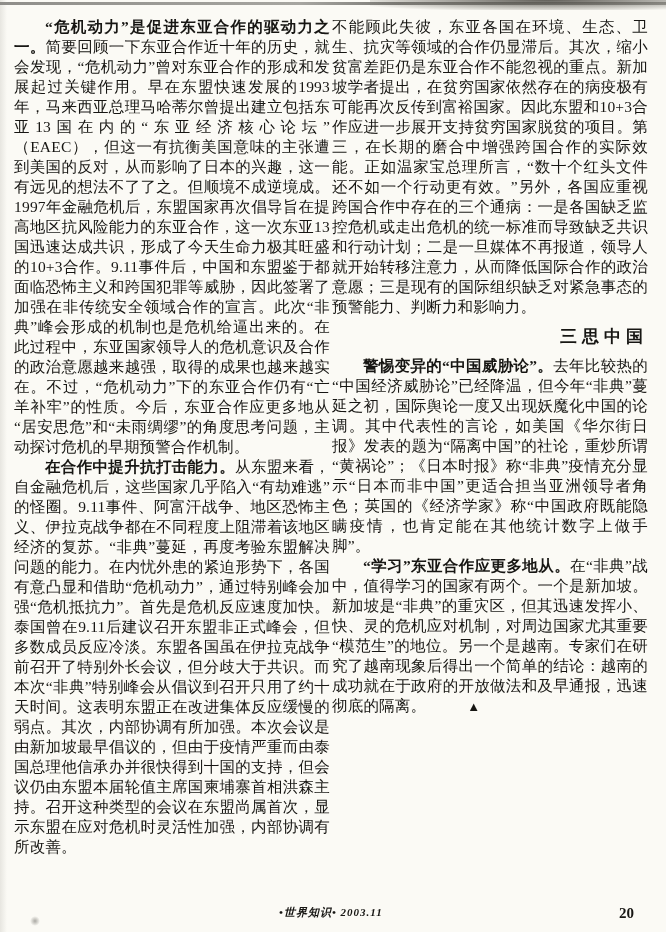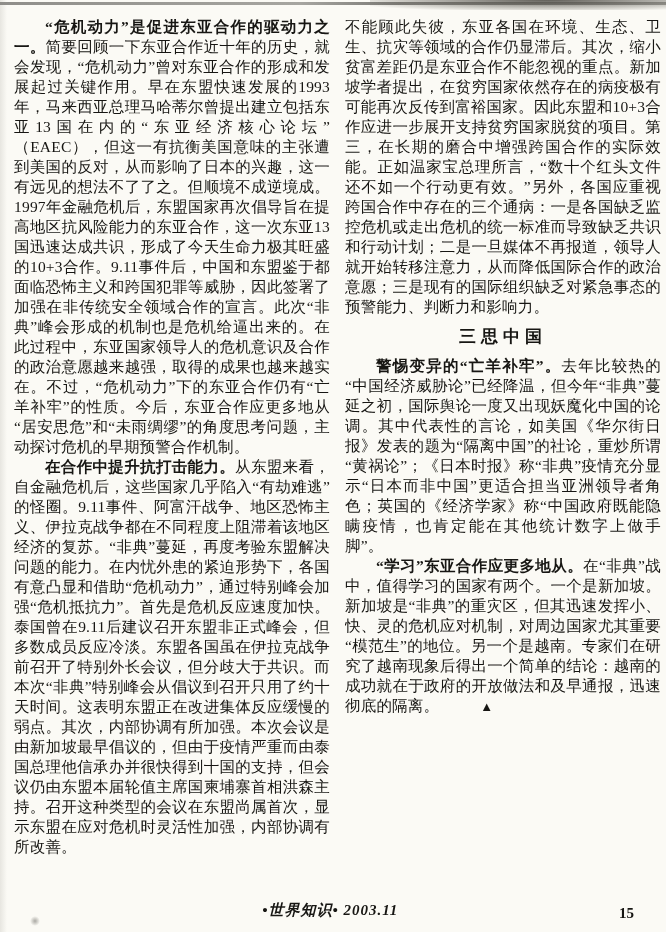--- a/index.html
+++ b/index.html
@@ -44,21 +44,21 @@
     left: 30px; bottom: 6px;
     width: 10px; height: 10px;
     border-radius: 50%;
     background: radial-gradient(circle, rgba(90,88,82,.5), transparent 70%);
   }
   .columns {
     position: absolute;
     top: 17px; left: 14px;
     width: 648px;
     display: flex;
-    gap: 15px;
+    gap: 2px;
   }
   .col {
     width: 316px;
     height: 872px;
     overflow: hidden;
   }
   p.para {
     margin: 0;
     font-size: 15.5px;
     line-height: 20px;
@@ -66,35 +66,35 @@
     text-indent: 2em;
     letter-spacing: 0.2px;
   }
   p.no-indent { text-indent: 0; }
   .lead { font-weight: bold; }
   h2.heading {
     margin: 9px 0 8px;
     font-size: 17px;
     line-height: 22px;
     font-weight: bold;
-    text-align: center;
+    text-align: right;
     letter-spacing: 5px;
   }
   .end-mark {
     display: inline-block;
     margin-left: 10px;
     font-size: 13px;
     font-style: normal;
   }
   .footer-journal {
     position: absolute;
     left: 50%;
     transform: translateX(-52%);
     bottom: 12px;
-    font-size: 15px;
+    font-size: 11px;
     font-weight: bold;
     font-style: italic;
     letter-spacing: 1px;
     white-space: nowrap;
   }
   .page-number {
     position: absolute;
     right: 32px;
     bottom: 10px;
     font-size: 15px;
@@ -119,23 +119,23 @@
       <p class="para"><span class="lead">在合作中提升抗打击能力。</span><span>从东盟来看，自金融危机后，这些国家几乎陷入“有劫难逃”的怪圈。9.11事件、阿富汗战争、地区恐怖主义、伊拉克战争都在不同程度上阻滞着该地区经济的复苏。“非典”蔓延，再度考验东盟解决问题的能力。在内忧外患的紧迫形势下，各国有意凸显和借助“危机动力”，通过特别峰会加强“危机抵抗力”。首先是危机反应速度加快。泰国曾在9.11后建议召开东盟非正式峰会，但多数成员反应冷淡。东盟各国虽在伊拉克战争前召开了特别外长会议，但分歧大于共识。而本次“非典”特别峰会从倡议到召开只用了约十天时间。这表明东盟正在改进集体反应缓慢的弱点。其次，内部协调有所加强。本次会议是由新加坡最早倡议的，但由于疫情严重而由泰国总理他信承办并很快得到十国的支持，但会议仍由东盟本届轮值主席国柬埔寨首相洪森主持。召开这种类型的会议在东盟尚属首次，显示东盟在应对危机时灵活性加强，内部协调有所改善。</span></p>
 
     </div>
 
     <div class="col">
       <p class="para no-indent"><span>不能顾此失彼，东亚各国在环境、生态、卫生、抗灾等领域的合作仍显滞后。其次，缩小贫富差距仍是东亚合作不能忽视的重点。新加坡学者提出，在贫穷国家依然存在的病疫极有可能再次反传到富裕国家。因此东盟和10+3合作应进一步展开支持贫穷国家脱贫的项目。第三，在长期的磨合中增强跨国合作的实际效能。正如温家宝总理所言，“数十个红头文件还不如一个行动更有效。”另外，各国应重视跨国合作中存在的三个通病：一是各国缺乏监控危机或走出危机的统一标准而导致缺乏共识和行动计划；二是一旦媒体不再报道，领导人就开始转移注意力，从而降低国际合作的政治意愿；三是现有的国际组织缺乏对紧急事态的预警能力、判断力和影响力。</span></p>
 
       <h2 class="heading">三思中国</h2>
 
 
-      <p class="para"><span class="lead">警惕变异的“亡羊补牢”。</span><span>去年比较热的“中国经济威胁论”已经降温，但今年“非典”蔓延之初，国际舆论一度又出现妖魔化中国的论调。其中代表性的言论，如美国《华尔街日报》发表的题为“隔离中国”的社论，重炒所谓“黄祸论”；《日本时报》称“非典”疫情充分显示“日本而非中国”更适合担当亚洲领导者角色；英国的《经济学家》称“中国政府既能隐瞒疫情，也肯定能在其他统计数字上做手脚”。</span></p>
+      <p class="para"><span class="lead">警惕变异的“中国威胁论”。</span><span>去年比较热的“中国经济威胁论”已经降温，但今年“非典”蔓延之初，国际舆论一度又出现妖魔化中国的论调。其中代表性的言论，如美国《华尔街日报》发表的题为“隔离中国”的社论，重炒所谓“黄祸论”；《日本时报》称“非典”疫情充分显示“日本而非中国”更适合担当亚洲领导者角色；英国的《经济学家》称“中国政府既能隐瞒疫情，也肯定能在其他统计数字上做手脚”。</span></p>
 
       <p class="para"><span class="lead">“学习”东亚合作应更多地从。</span><span>在“非典”战中，值得学习的国家有两个。一个是新加坡。新加坡是“非典”的重灾区，但其迅速发挥小、快、灵的危机应对机制，对周边国家尤其重要“模范生”的地位。另一个是越南。专家们在研究了越南现象后得出一个简单的结论：越南的成功就在于政府的开放做法和及早通报，迅速彻底的隔离。</span><span class="end-mark">▲</span></p>
     </div>
 
   </div>
 
   <div class="footer-journal">•世界知识• 2003.11</div>
-  <div class="page-number">15</div>
+  <div class="page-number">20</div>
 
 </div>
 
 </body></html>

